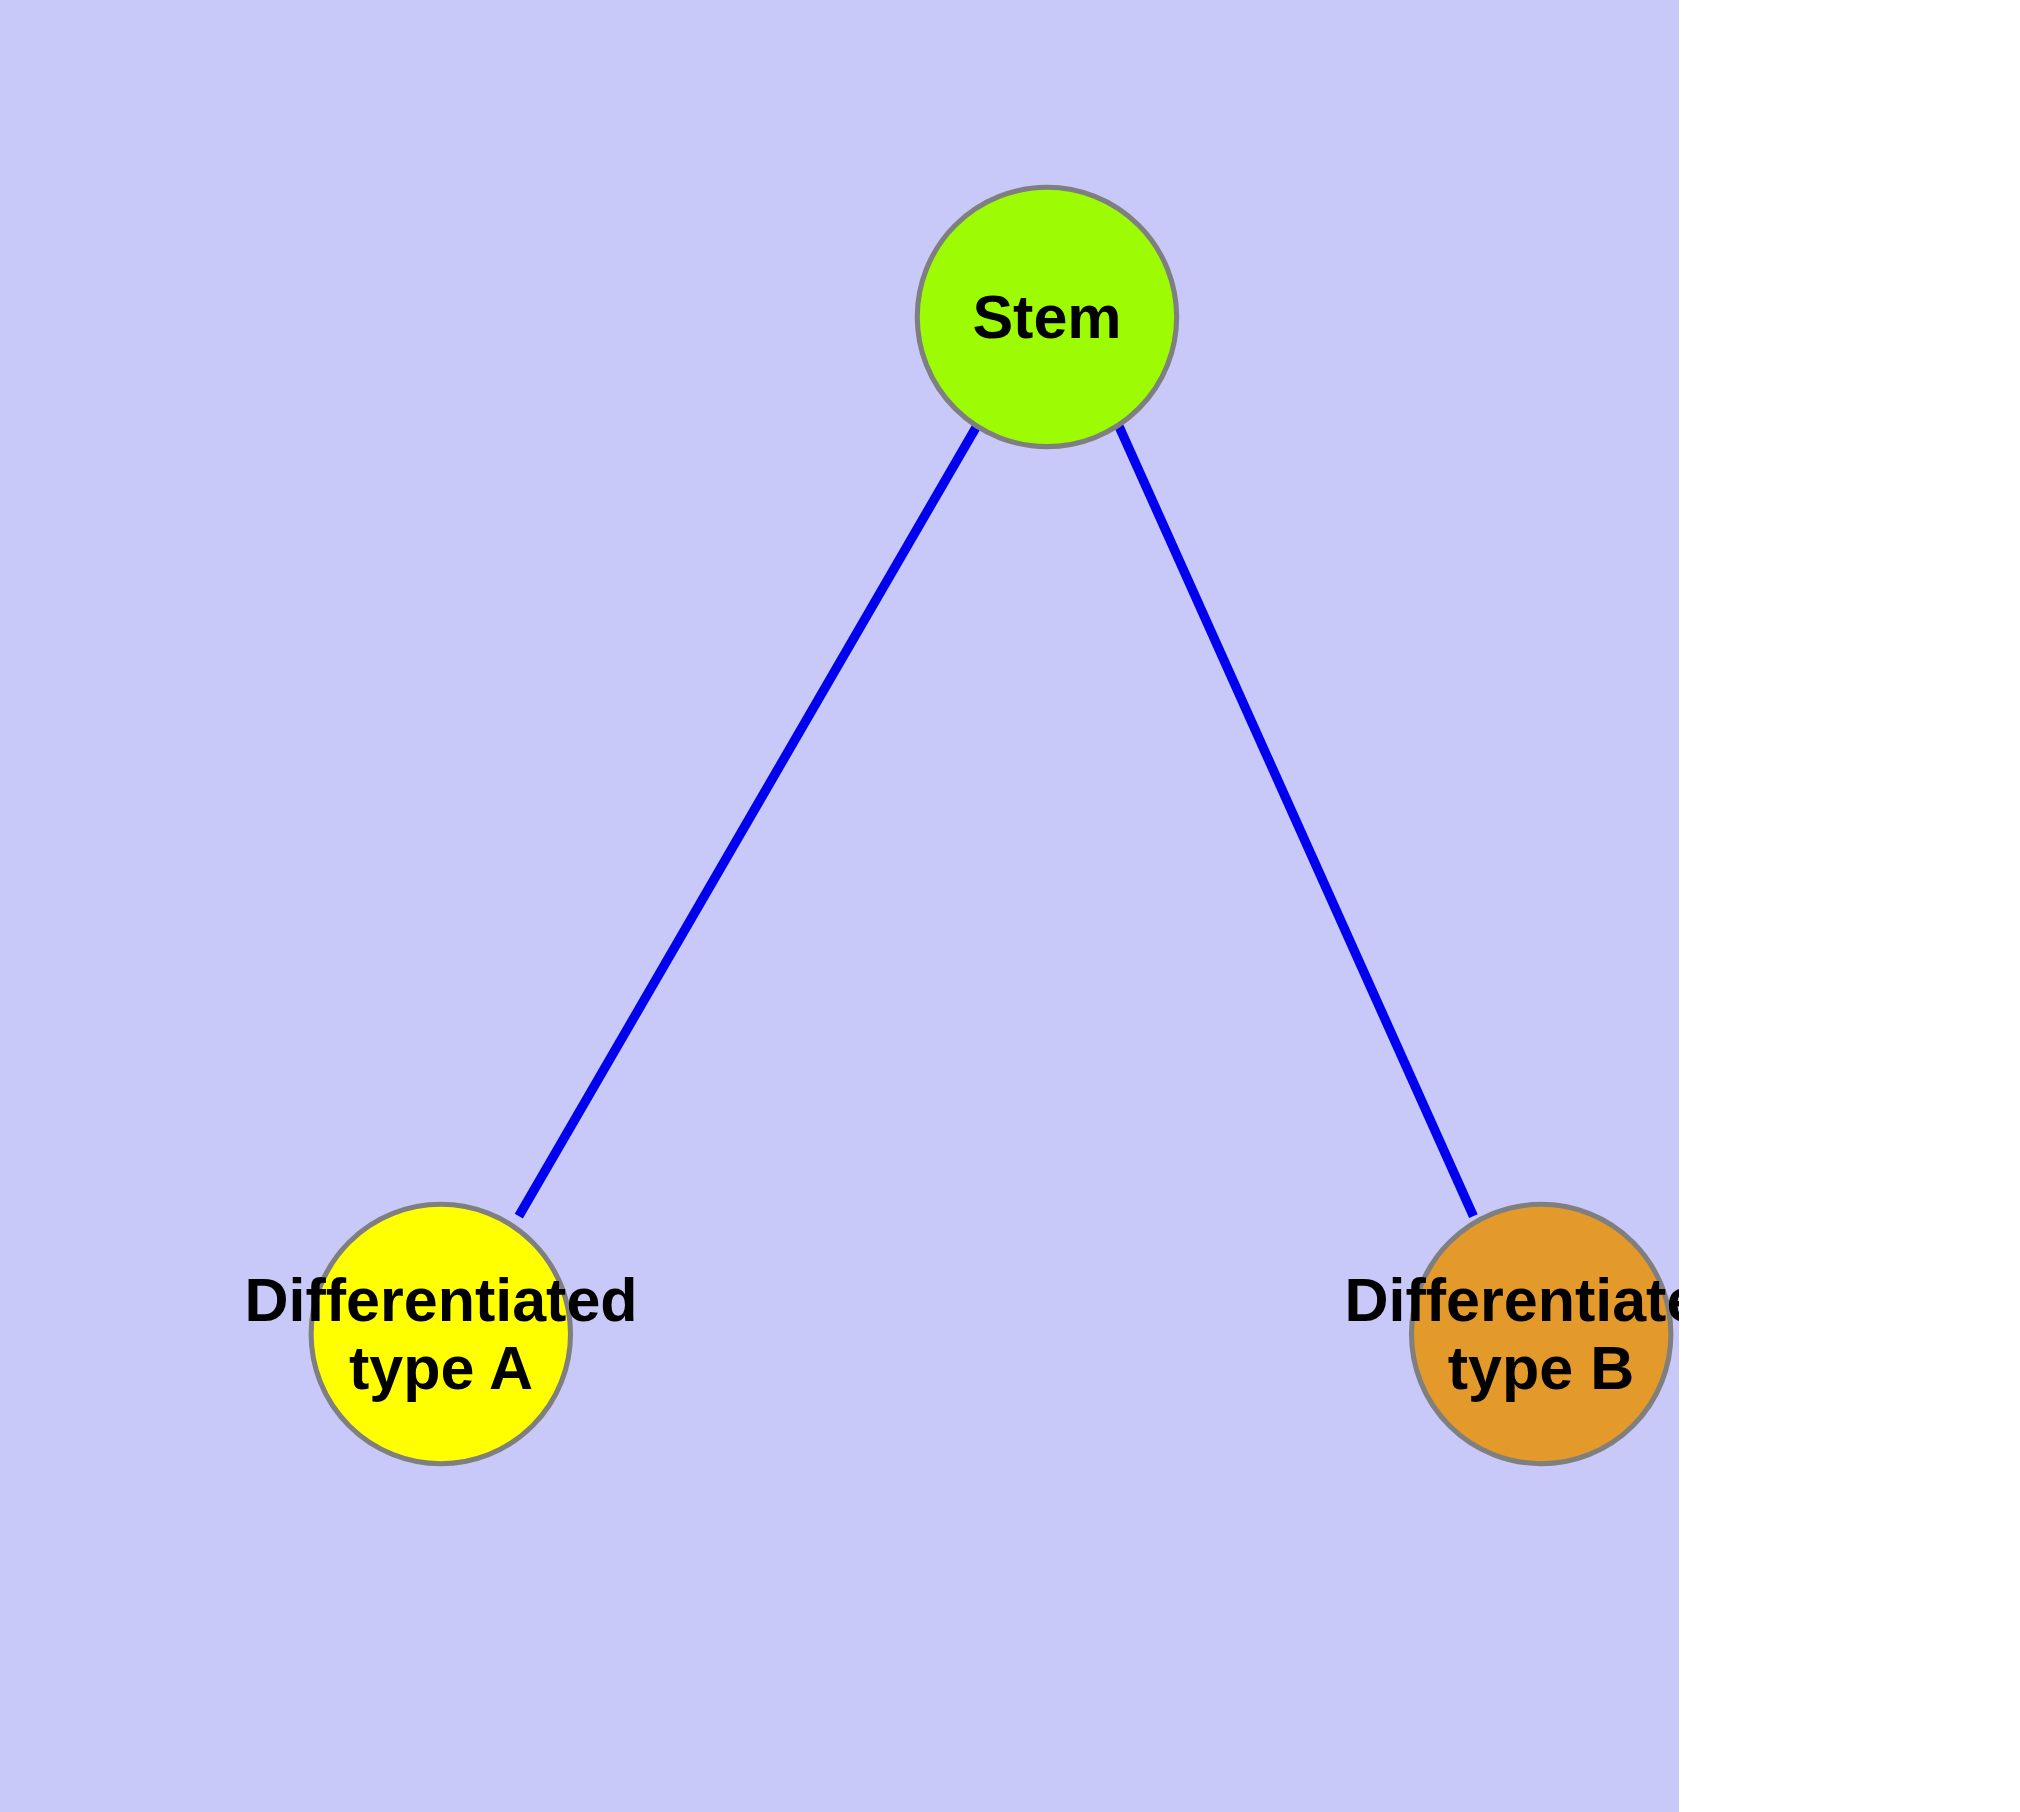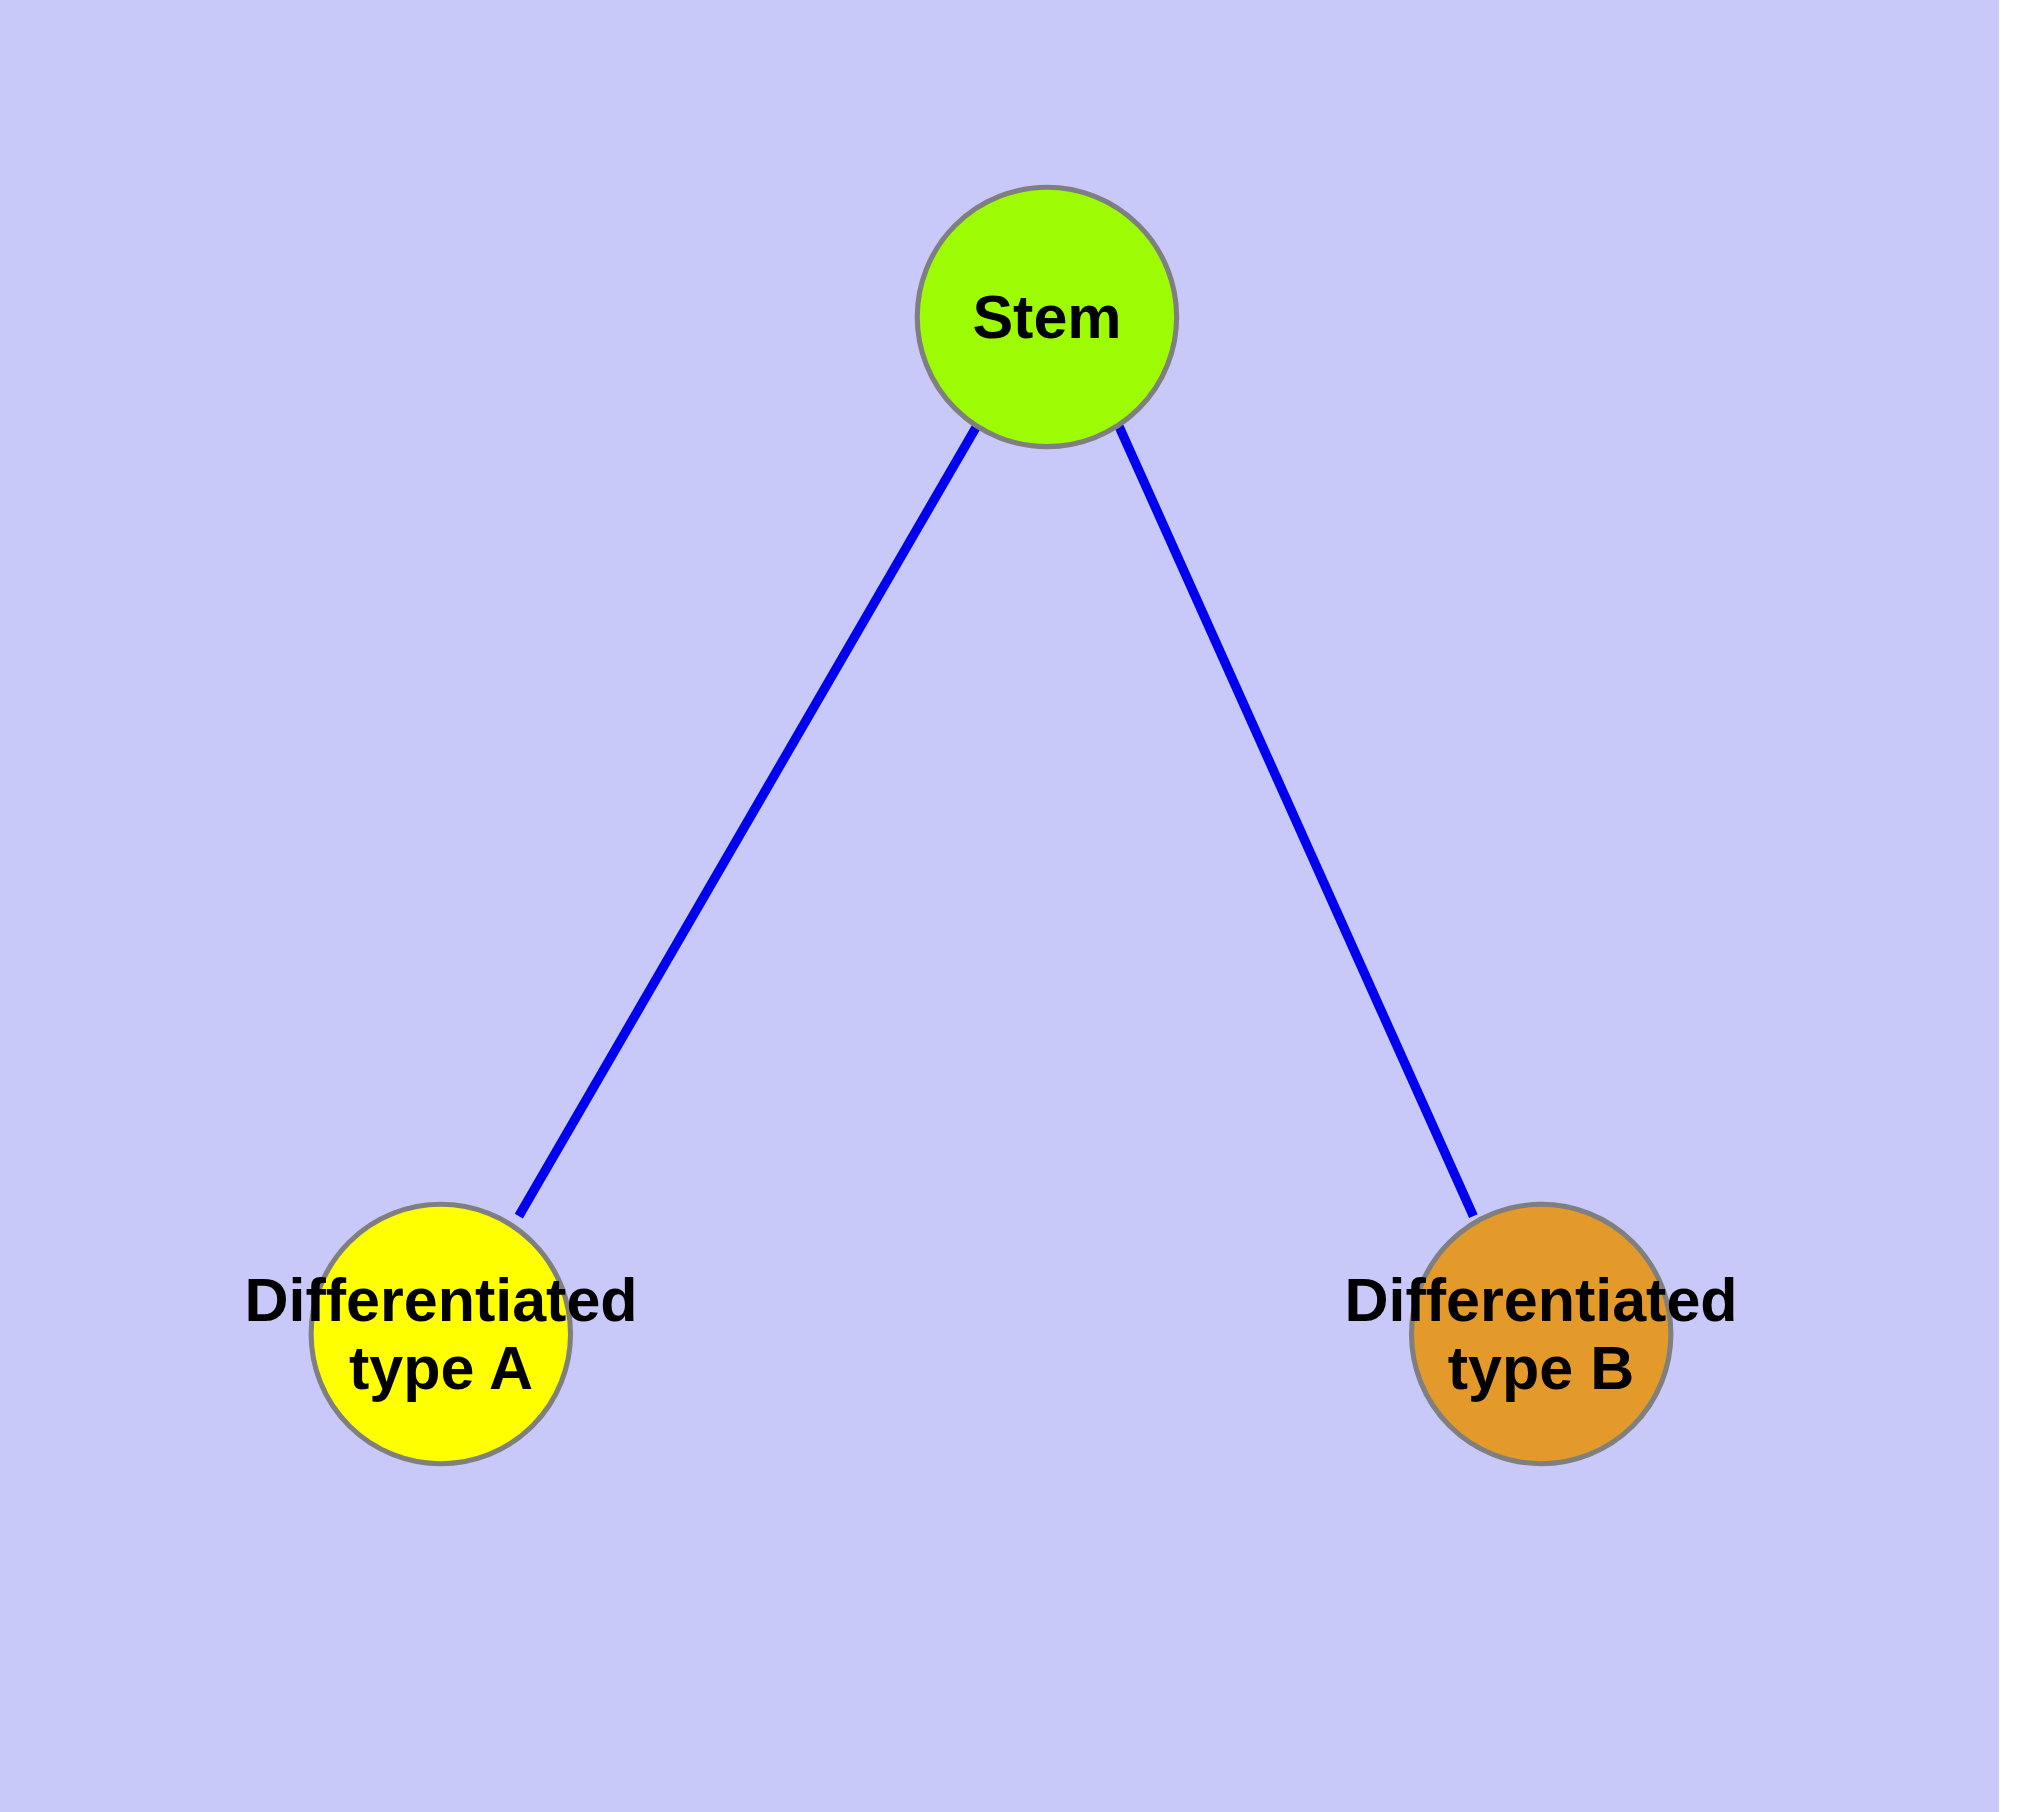--- a/index.html
+++ b/index.html
@@ -32,21 +32,21 @@
     line-height: 1.12;
     text-align: center;
     white-space: pre;
     transform: translate(-50%, -50%);
     pointer-events: none;
   }
 </style>
 </head>
 <body>
 
-<div id="canvas" style="width: 1999px; height: 1812px; background: rgb(201, 201, 249);">
+<div id="canvas" style="width: 1665px; height: 1812px; background: rgb(201, 201, 249); padding-left: 14px;">
 
   <svg id="graph-svg" viewBox="0 0 2384 2138" preserveAspectRatio="none">
     <g id="edge-layer">
         <line x1="1152" y1="503" x2="612" y2="1435" stroke="#0000ee" stroke-width="11" stroke-linecap="butt"></line>
         <line x1="1320" y1="503" x2="1738" y2="1435" stroke="#0000ee" stroke-width="11" stroke-linecap="butt"></line>
       </g>
     <g id="node-layer">
         <circle cx="1235" cy="374" r="153" fill="#9dfc04" stroke="#7f7f7f" stroke-width="6"></circle>
         <circle cx="520" cy="1574" r="153" fill="#ffff00" stroke="#7f7f7f" stroke-width="6"></circle>
         <circle cx="1818" cy="1574" r="153" fill="#e39a2a" stroke="#7f7f7f" stroke-width="6"></circle>

